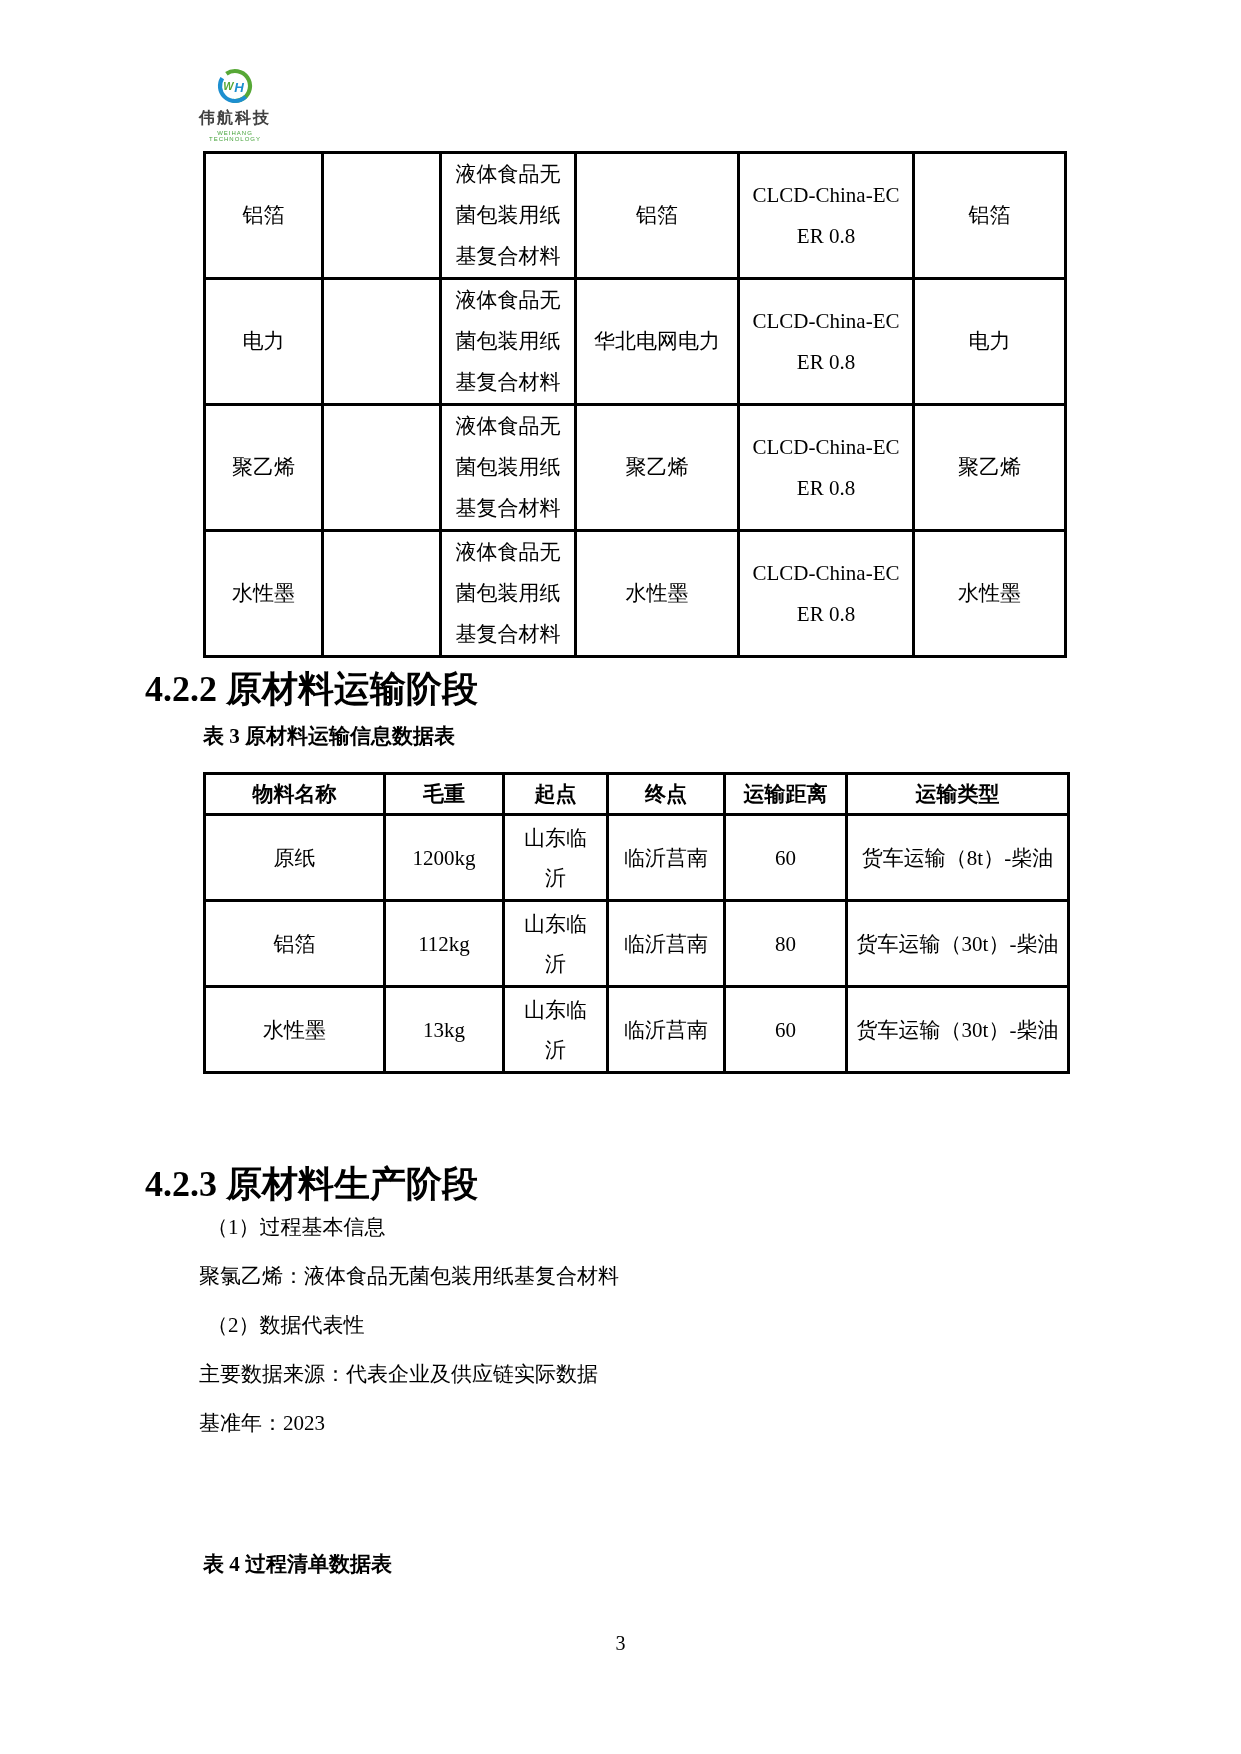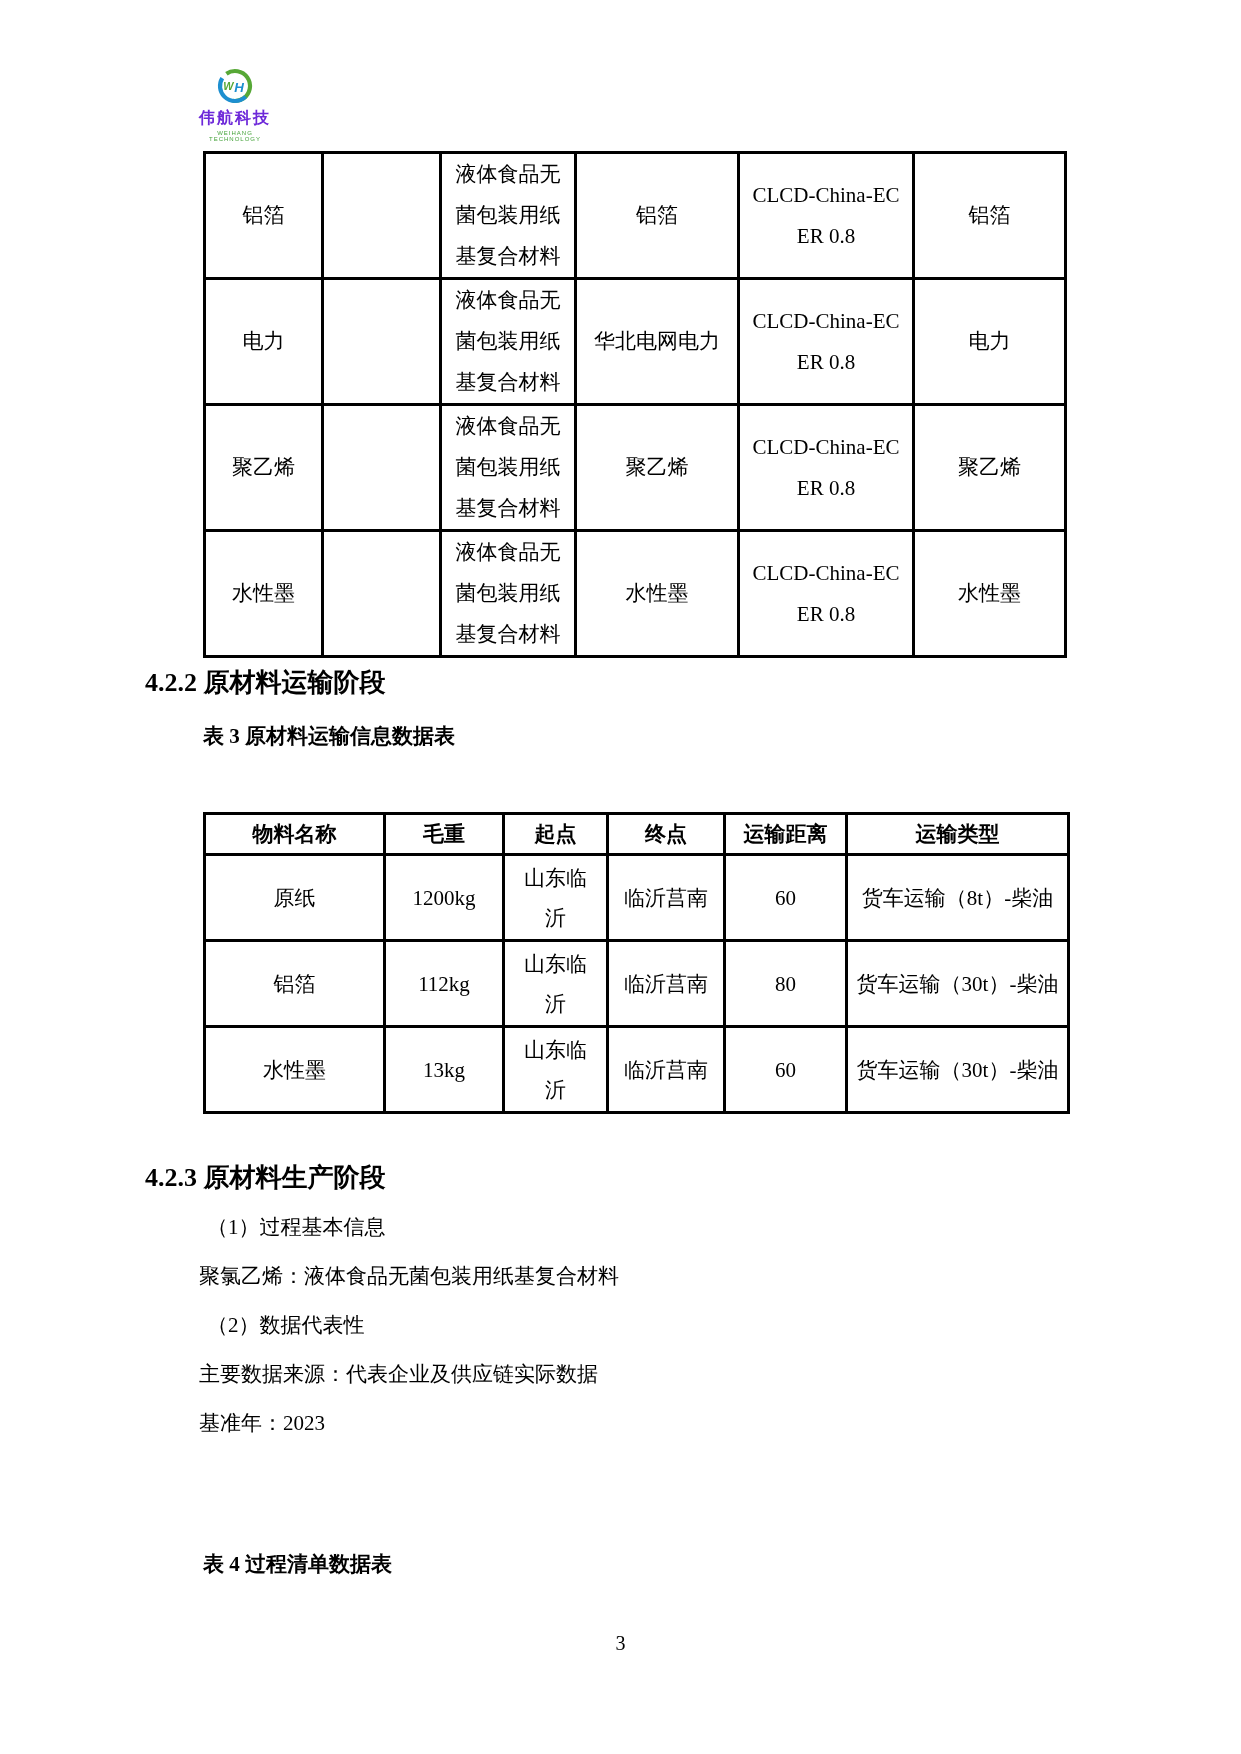--- a/index.html
+++ b/index.html
@@ -5,38 +5,38 @@
   html,body{margin:0;padding:0;background:#888;}
   .page{
     position:relative;width:1241px;height:1754px;background:#ffffff;
     margin:0 auto;color:#000;
     font-family:"Liberation Serif","DejaVu Serif",serif;
     overflow:hidden;
   }
   
   .logo{position:absolute;left:196px;top:66px;width:78px;text-align:center;}
   .logo svg{display:block;margin:0 auto;}
-  .logo-name{font-size:16px;font-weight:bold;letter-spacing:2px;color:#6d28d9;margin-top:2px;
+  .logo-name{font-size:16px;font-weight:bold;letter-spacing:2px;color:#404040;margin-top:2px;
     font-family:"Liberation Sans","DejaVu Sans",sans-serif;}
   .logo-caption{font-size:6px;letter-spacing:1px;color:#45a33a;margin-top:1px;
     font-family:"Liberation Sans","DejaVu Sans",sans-serif;}
   
   table.t{border-collapse:collapse;table-layout:fixed;position:absolute;}
   table.t td,table.t th{border:3px solid #000;text-align:center;vertical-align:middle;
     font-size:21px;padding:0 5px;overflow:hidden;}
   .t1{left:203px;top:151px;width:861px;}
   .t1 tr{height:126px;}
   .t1 td div{line-height:41px;}
-  .t3{left:203px;top:812px;width:864px;}
+  .t3{left:203px;top:772px;width:864px;}
   .t3 thead tr{height:41px;}
   .t3 th{font-weight:bold;font-size:21px;}
   .t3 tbody tr{height:86px;}
   .t3 td div{line-height:40px;}
   
-  .heading{position:absolute;left:145px;margin:0;font-size:26px;font-weight:bold;white-space:nowrap;}
+  .heading{position:absolute;left:145px;margin:0;font-size:36px;font-weight:bold;white-space:nowrap;}
   .h422{top:665px;}
   .h423{top:1160px;text-align:center;}
   .caption{position:absolute;left:203px;width:864px;
     font-weight:bold;font-size:21px;white-space:nowrap;}
   .cap3{top:722px;}
   .cap4{top:1550px;}
   
   .paras{position:absolute;left:199px;top:1212px;font-size:21px;}
   .pline{height:30px;line-height:30px;margin-bottom:19px;white-space:nowrap;}
   .pline.indent{padding-left:8px;}

